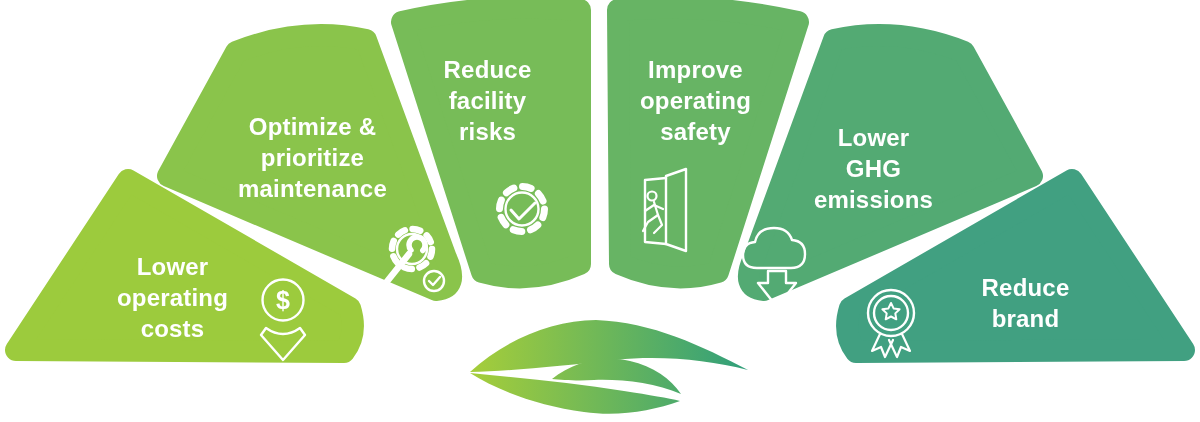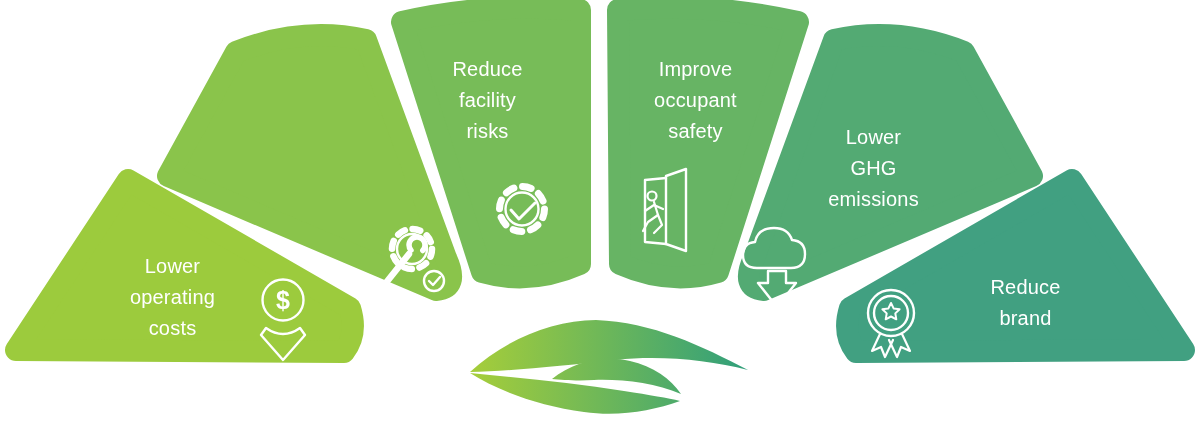--- a/index.html
+++ b/index.html
@@ -2,22 +2,22 @@
 <html><head>
 <meta charset="utf-8">
 <style>
   html,body{margin:0;padding:0;background:#ffffff;}
   .canvas{
     position:relative;width:1200px;height:422px;overflow:hidden;
     background:#ffffff;font-family:"Liberation Sans",sans-serif;
   }
   .canvas svg{position:absolute;left:0;top:0;}
   .seg-label{
-    position:absolute;color:#ffffff;font-size:20px;line-height:31px;
-    text-align:center;white-space:pre-line;font-weight:400;
+    position:absolute;color:#ffffff;font-size:24px;line-height:31px;
+    text-align:center;white-space:pre-line;font-weight:700;
     letter-spacing:0.2px;user-select:none;
   }
 </style>
 </head>
 <body>
 
 <div class="canvas">
   <svg width="1200" height="422" viewBox="0 0 1200 422">
     <defs>
       <linearGradient id="leafGrad" gradientUnits="userSpaceOnUse" x1="468" y1="370" x2="752" y2="370">
@@ -85,24 +85,27 @@
         <path stroke-width="2" d="M891,303 L893.6,308.4 L899.6,309.2 L895.3,313.4 L896.3,319.3 L891,316.5 L885.7,319.3 L886.7,313.4 L882.4,309.2 L888.4,308.4 Z"></path>
         <path stroke-width="2.2" d="M880,334 L872,351 L881,347 L885,357 L893,340"></path>
         <path stroke-width="2.2" d="M902,334 L910,351 L901,347 L897,357 L889,340"></path>
       </g>
     </g>
   </svg>
 
   <div class="seg-label" style="left:75px;top:251px;width:195px;">Lower
 operating
 costs</div>
+  <div class="seg-label" style="left:215px;top:111px;width:195px;">Optimize &amp;
+prioritize
+maintenance</div>
   <div class="seg-label" style="left:390px;top:54px;width:195px;">Reduce
 facility
 risks</div>
   <div class="seg-label" style="left:598px;top:54px;width:195px;">Improve
-occupant
+operating
 safety</div>
   <div class="seg-label" style="left:776px;top:122px;width:195px;">Lower
 GHG
 emissions</div>
   <div class="seg-label" style="left:928px;top:272px;width:195px;">Reduce
 brand</div>
 </div>
 
 </body></html>

